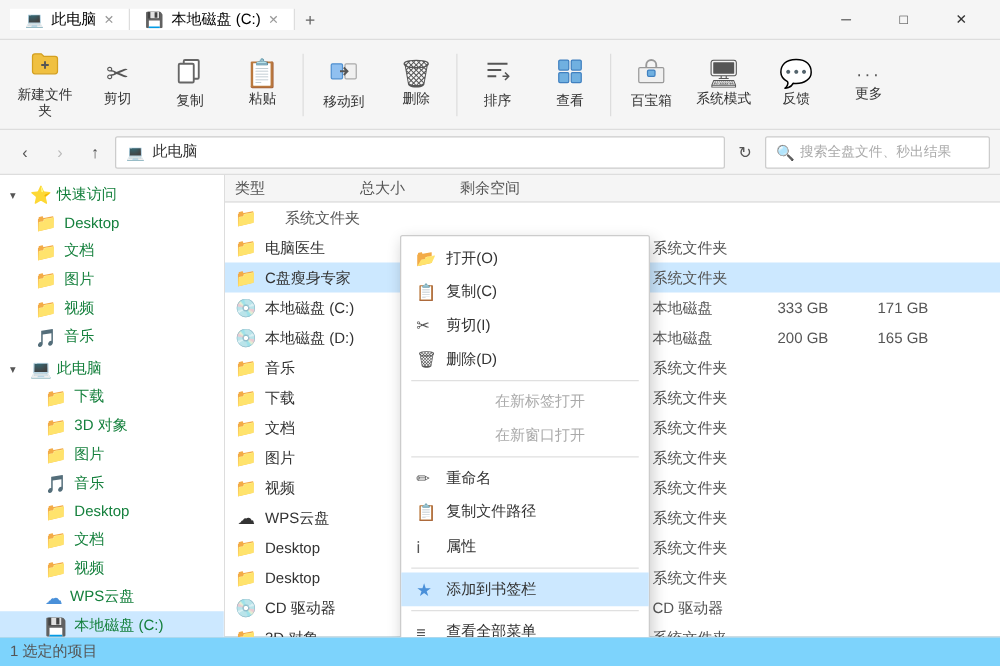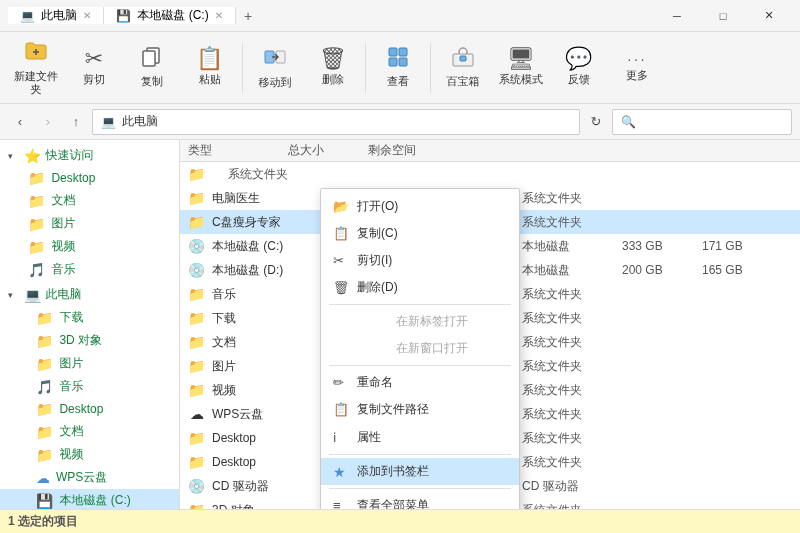--- a/index.html
+++ b/index.html
@@ -263,28 +263,27 @@
       font-size: 14px;
     }
     .file-name { flex: 1; }
     .file-type { width: 100px; color: #555; margin-left: 16px; }
     .file-size { width: 80px; color: #555; }
     .file-free { width: 90px; color: #555; }
 
     
     .status-bar {
       height: 24px;
-      background: #fef9c3;
+      background: #7dd3fc;
       border-top: 1px solid #ddd;
       display: flex;
       align-items: center;
       padding: 0 8px;
       font-size: 12px;
       color: #555;
-      font-weight: bold;
     }
 
     
     .sidebar::-webkit-scrollbar { width: 8px; }
     .sidebar::-webkit-scrollbar-track { background: #f5f5f5; }
     .sidebar::-webkit-scrollbar-thumb { background: #ccc; border-radius: 4px; }
 
     .file-list::-webkit-scrollbar { width: 8px; }
     .file-list::-webkit-scrollbar-track { background: #f5f5f5; }
     .file-list::-webkit-scrollbar-thumb { background: #ccc; border-radius: 4px; }
@@ -394,20 +393,31 @@
     <div class="ribbon-label">移动到</div>
   </div>
   <div class="ribbon-item">
     <div class="ribbon-icon">🗑</div>
     <div class="ribbon-label">删除</div>
   </div>
   <div class="ribbon-separator"></div>
   <div class="ribbon-item">
     <div class="ribbon-icon">
       <svg width="22" height="22" viewBox="0 0 22 22" fill="none">
+        <line x1="3" y1="5" x2="19" y2="5" stroke="#555" stroke-width="1.5"></line>
+        <line x1="3" y1="10" x2="14" y2="10" stroke="#555" stroke-width="1.5"></line>
+        <line x1="3" y1="15" x2="10" y2="15" stroke="#555" stroke-width="1.5"></line>
+        <path d="M17 12l3 3-3 3M20 15h-5" stroke="#555" stroke-width="1.2"></path>
+      </svg>
+    </div>
+    <div class="ribbon-label">排序</div>
+  </div>
+  <div class="ribbon-item">
+    <div class="ribbon-icon">
+      <svg width="22" height="22" viewBox="0 0 22 22" fill="none">
         <rect x="2" y="2" width="8" height="8" rx="1" fill="#70b0e0" stroke="#4080c0" stroke-width="1"></rect>
         <rect x="12" y="2" width="8" height="8" rx="1" fill="#70b0e0" stroke="#4080c0" stroke-width="1"></rect>
         <rect x="2" y="12" width="8" height="8" rx="1" fill="#70b0e0" stroke="#4080c0" stroke-width="1"></rect>
         <rect x="12" y="12" width="8" height="8" rx="1" fill="#70b0e0" stroke="#4080c0" stroke-width="1"></rect>
       </svg>
     </div>
     <div class="ribbon-label">查看</div>
   </div>
   <div class="ribbon-separator"></div>
   <div class="ribbon-item">
@@ -438,20 +448,21 @@
   <div class="nav-btn">‹</div>
   <div class="nav-btn disabled">›</div>
   <div class="nav-btn">↑</div>
   <div class="address-input">
     <span class="address-icon">💻</span>
     <span>此电脑</span>
   </div>
   <div class="refresh-btn">↻</div>
   <div class="search-box">
     <span style="color:#aaa;">🔍</span>
+    <span style="font-size:11px;">搜索全盘文件、秒出结果</span>
   </div>
 </div>
 
 <div class="main-container">
 
   <div class="sidebar">
 
     <div class="sidebar-section">
       <div class="sidebar-section-header">
         <span class="sidebar-expand">▾</span>

